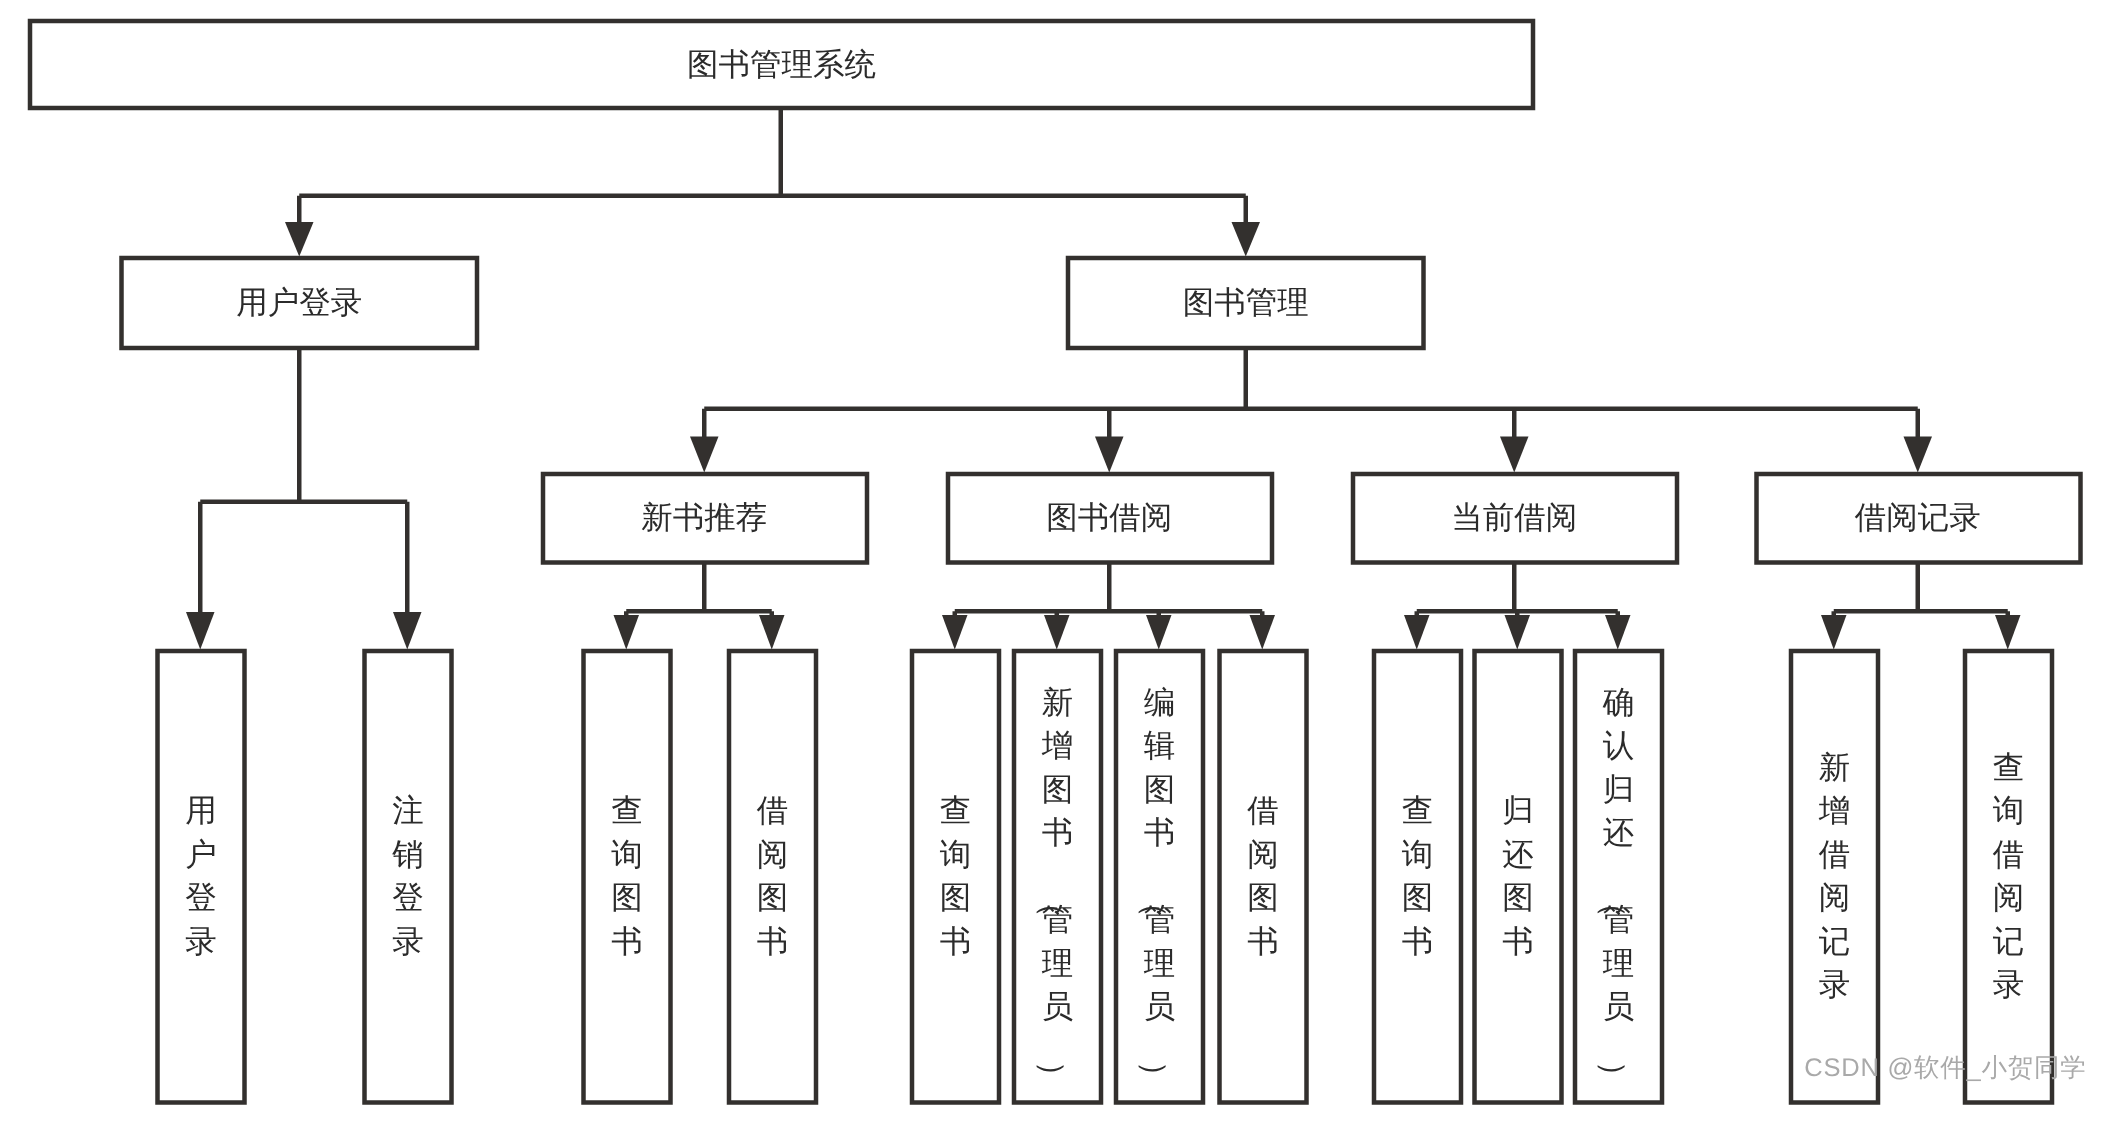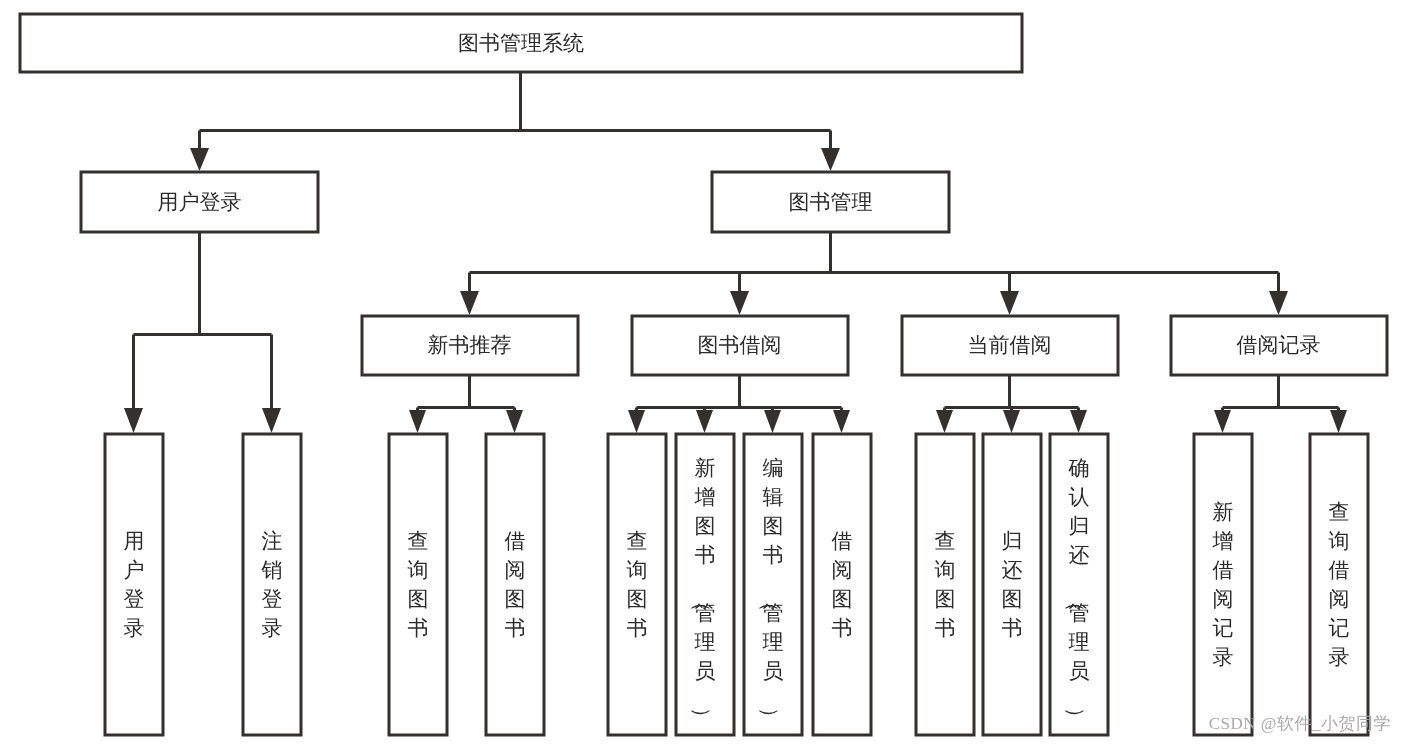--- a/index.html
+++ b/index.html
@@ -51,22 +51,22 @@
   }
   .node-label-v {
     fill: #2b2b2b;
     font-family: "DejaVu Sans", "Liberation Sans", sans-serif;
     font-size: 21px;
     text-anchor: middle;
   }
   .watermark {
     position: absolute;
     right: 14px;
-    bottom: 12px;
-    font-family: Liberation Serif, serif;
+    bottom: 24px;
+    font-family: Liberation Sans, sans-serif;
     font-size: 17px;
     color: #a9a9a9;
     letter-spacing: 0.5px;
     white-space: nowrap;
     pointer-events: none;
   }
 </style>
 </head>
 <body>
 

